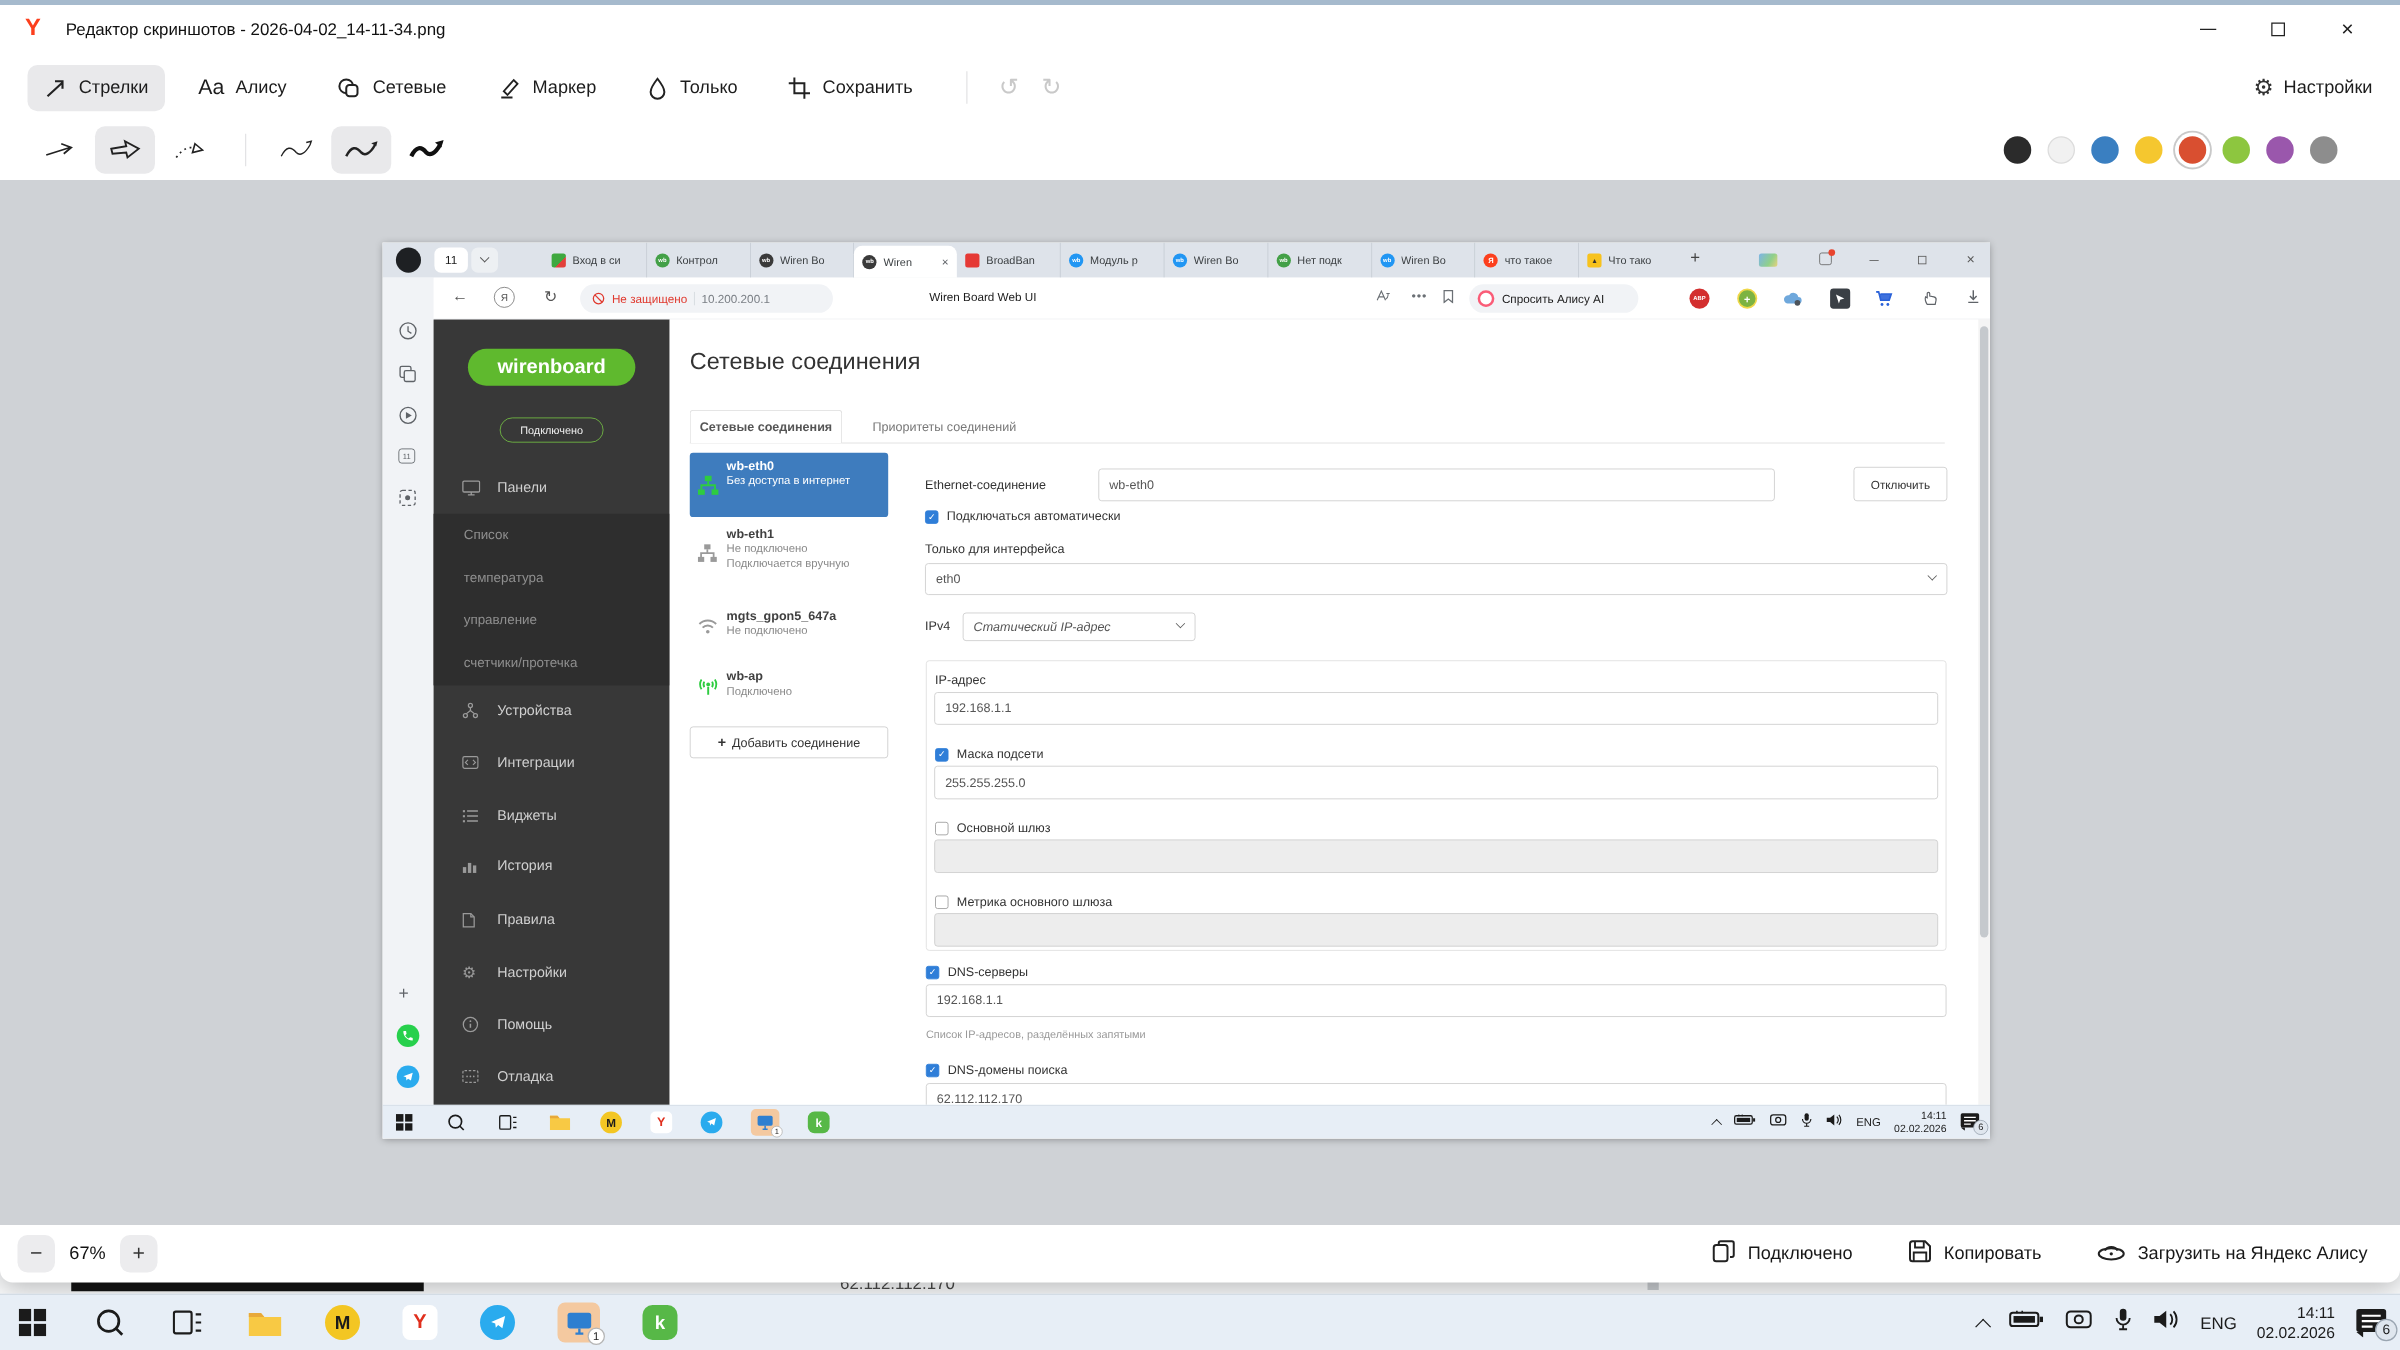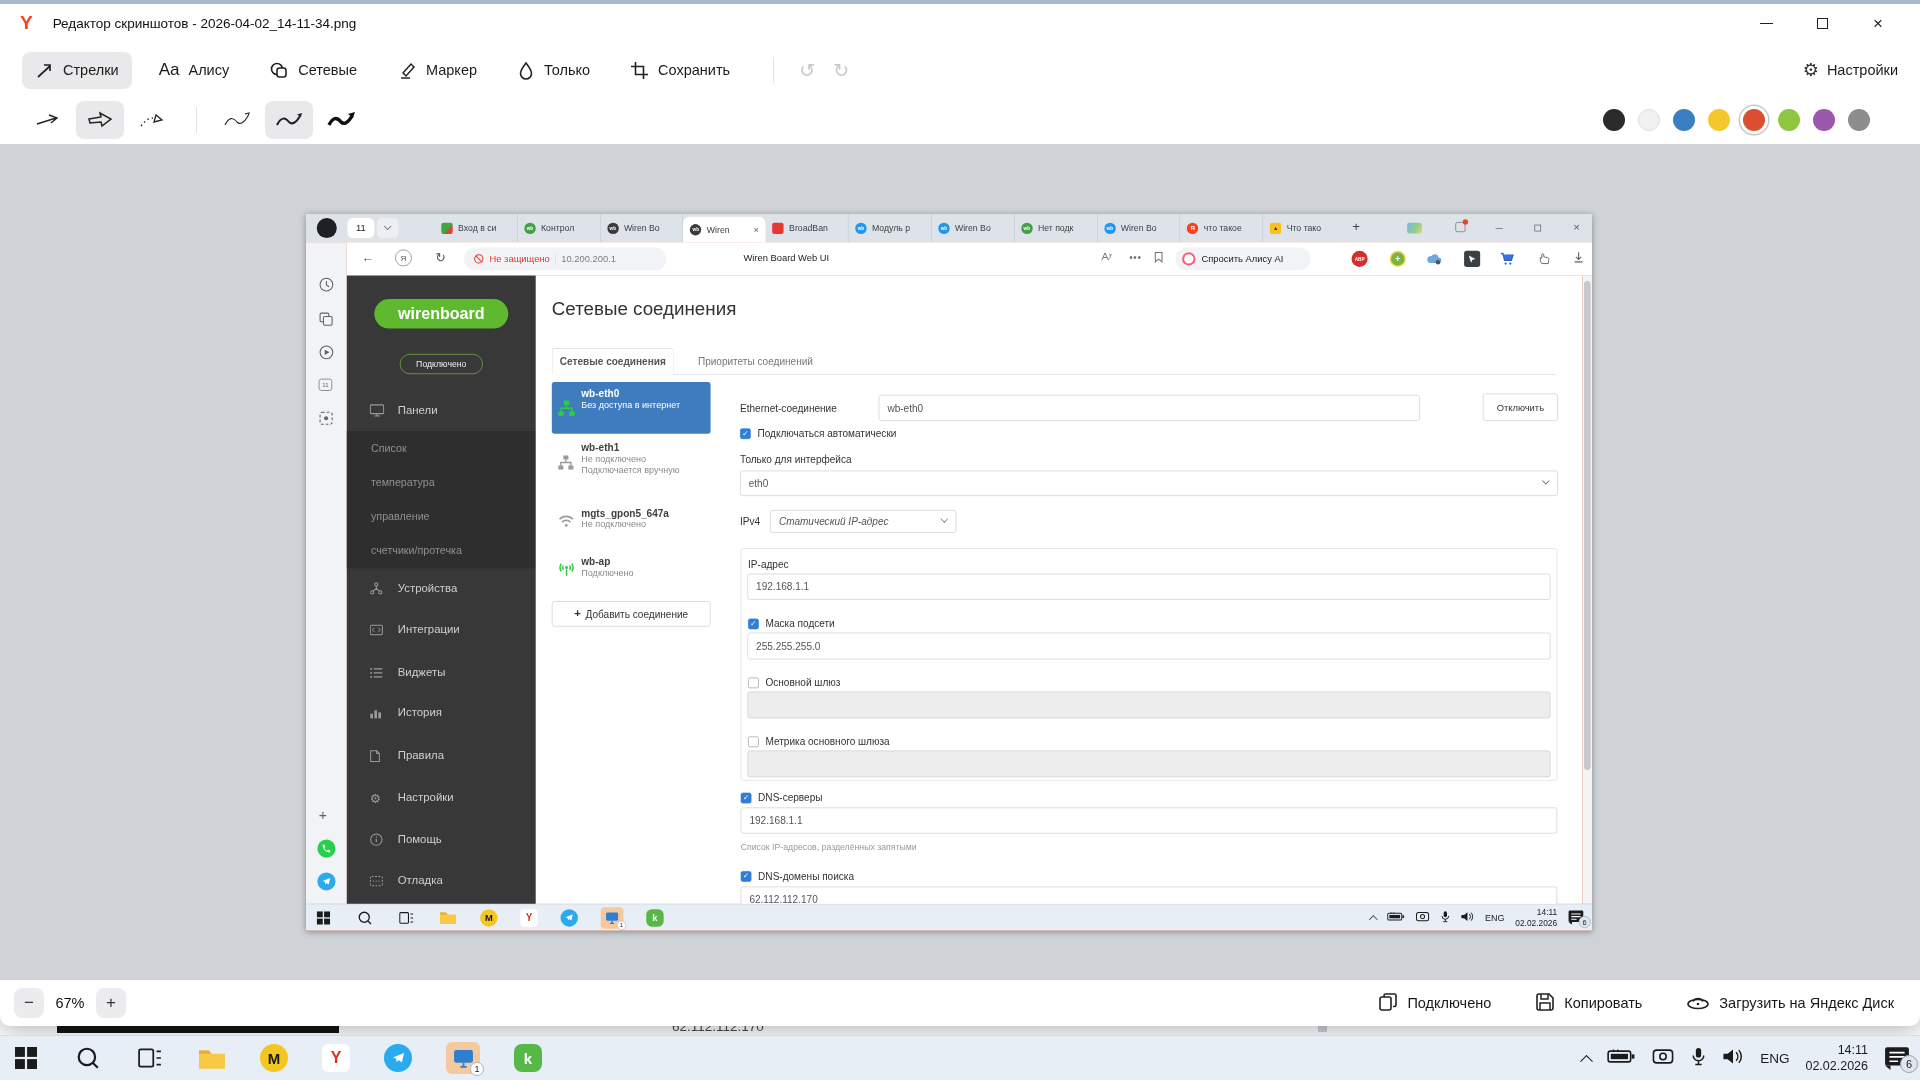--- a/index.html
+++ b/index.html
@@ -27,21 +27,21 @@
 
   .toolbar2 { position:absolute; left:0; top:92px; width:100%; height:48px; display:flex; align-items:center; padding:0 24px; }
   .abtn { width:48px; height:38px; border-radius:8px; display:flex; align-items:center; justify-content:center; margin-right:4px; }
   .abtn.sel { background:#e9e9eb; }
   .dots { margin-left:auto; display:flex; align-items:center; gap:13px; margin-right:26px; }
   .dot { width:22px; height:22px; border-radius:50%; }
   .dot.sel { box-shadow:0 0 0 3px #fff, 0 0 0 4.5px #c9c9c9; }
   .c0{background:#2b2b2b}.c1{background:#f1f1f1;border:1px solid #dcdcdc}.c2{background:#3a7fc1}.c3{background:#f5c72f}.c4{background:#d94f30}.c5{background:#8dc63f}.c6{background:#9a57ac}.c7{background:#8d8d8d}
 
   .canvas { position:absolute; left:0; top:140px; width:1920px; height:836px; background:#cfd2d6; overflow:hidden; }
-  .shot { position:absolute; left:306px; top:50px; width:1286px; height:717px; background:#c2410c; box-shadow:0 1px 6px rgba(0,0,0,.35); overflow:hidden;margin-top:20px; }
+  .shot { position:absolute; left:306px; top:50px; width:1286px; height:717px; background:#ffffff; box-shadow:0 1px 6px rgba(0,0,0,.35); overflow:hidden; }
   .inner { position:absolute; left:0; top:0; width:1920px; height:1070px; transform:scale(0.6698); transform-origin:0 0; }
 
   .bottombar { position:absolute; left:0; top:976px; width:100%; height:46px; background:#fff; border-radius:0 0 10px 10px; display:flex; align-items:center; padding:0 26px 0 14px; }
   .zbtn { width:30px; height:30px; border-radius:8px; background:#ececee; display:flex; align-items:center; justify-content:center; font-size:17px; color:#333; }
   .zval { width:52px; text-align:center; font-size:14.5px; color:#111; }
   .baction { display:flex; align-items:center; gap:9px; font-size:14.5px; color:#181818; margin-left:44px; }
   .bspacer { flex:1; }
 
   
   .b-tabbar { position:absolute; left:0; top:0; width:1920px; height:42px; background:#dee3ea; }
@@ -751,21 +751,21 @@
             <path d="M6 2 v5 h7 v-5 M5 18 v-7 h10 v7" stroke="#222" stroke-width="1.5" fill="none"></path>
           </svg></span>
       <span>Копировать</span>
     </div>
     <div class="baction">
       <span><svg width="24" height="20" viewBox="0 0 24 20">
             <ellipse cx="12" cy="12" rx="10" ry="4.5" stroke="#222" stroke-width="1.6" fill="none"></ellipse>
             <path d="M7 9.5 a5.5 5 0 0 1 10 0" stroke="#222" stroke-width="1.6" fill="none"></path>
             <circle cx="12" cy="12" r="1.3" fill="#222"></circle>
           </svg></span>
-      <span>Загрузить на Яндекс Диск</span>
+      <span>Загрузить на Яндекс Алису</span>
     </div>
   </div>
 </div>
 
 <div class="tbar realbar">
   <div class="tbar-left">
     <div class="tic">
         <svg width="22" height="22" viewBox="0 0 20 20">
           <rect x="0" y="0" width="9" height="9" fill="#1b1b1b"></rect>
           <rect x="11" y="0" width="9" height="9" fill="#1b1b1b"></rect>

